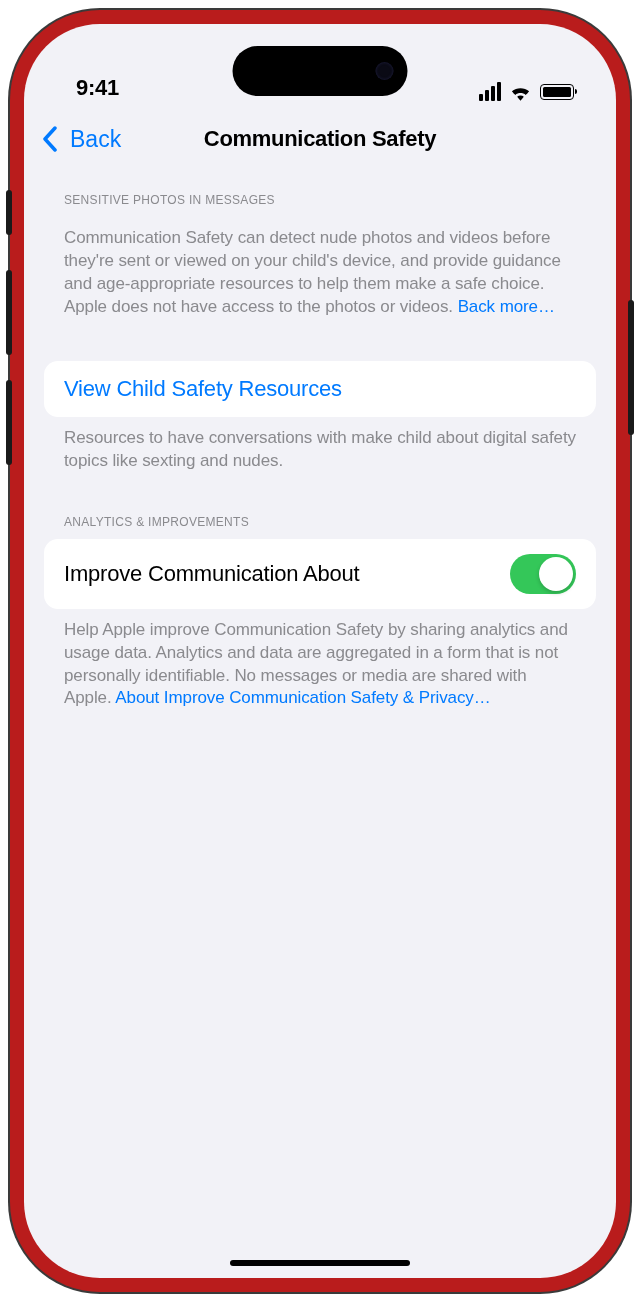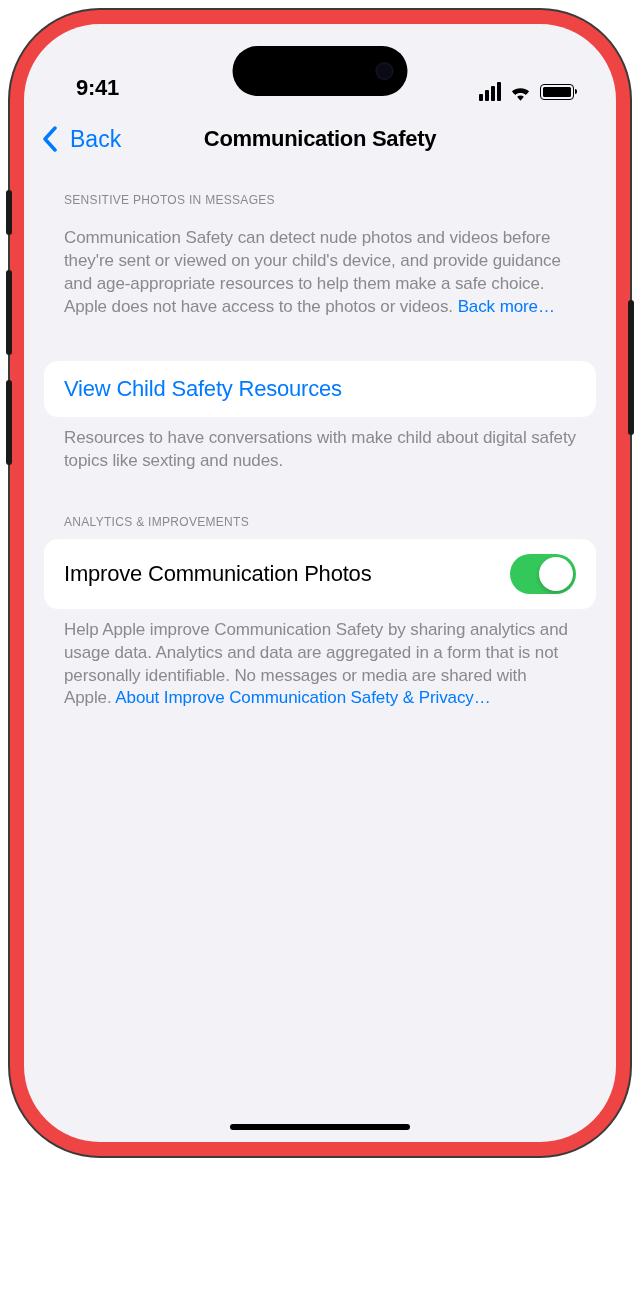--- a/index.html
+++ b/index.html
@@ -10,22 +10,22 @@
     }
     body {
       font-family: -apple-system, BlinkMacSystemFont, "SF Pro Text", "Helvetica Neue", sans-serif;
       background: #fff;
       display: flex;
       justify-content: center;
       padding: 10px;
     }
     .phone-frame {
       width: 620px;
-      height: 1146px;
-      background: #ef4444;
+      height: 1282px;
+      background: #b91c1c;
       border-radius: 90px;
       padding: 14px;
       position: relative;
       box-shadow: 0 0 0 2px #3a3a3a;
     }
     .side-button {
       position: absolute;
       background: #1a1a1a;
       border-radius: 3px;
     }
@@ -279,21 +279,21 @@
 
       <div class="cell">
         <span class="cell-link">View Child Safety Resources</span>
       </div>
       <div class="section-footer">Resources to have conversations with make child about digital safety topics like sexting and nudes.</div>
 
       <div class="section-gap"></div>
 
       <div class="section-header">ANALYTICS &amp; IMPROVEMENTS</div>
       <div class="cell">
-        <span class="cell-label">Improve Communication Photos</span>
+        <span class="cell-label">Improve Communication About</span>
         <div class="toggle">
           <div class="toggle-knob"></div>
         </div>
       </div>
       <div class="section-footer">
         <span>Help Apple improve Communication Safety by sharing analytics and usage data. Analytics and data are aggregated in a form that is not personally identifiable. No messages or media are shared with Apple. </span><a href="#">About Improve Communication Safety &amp; Privacy…</a>
       </div>
 
     </div>
 

